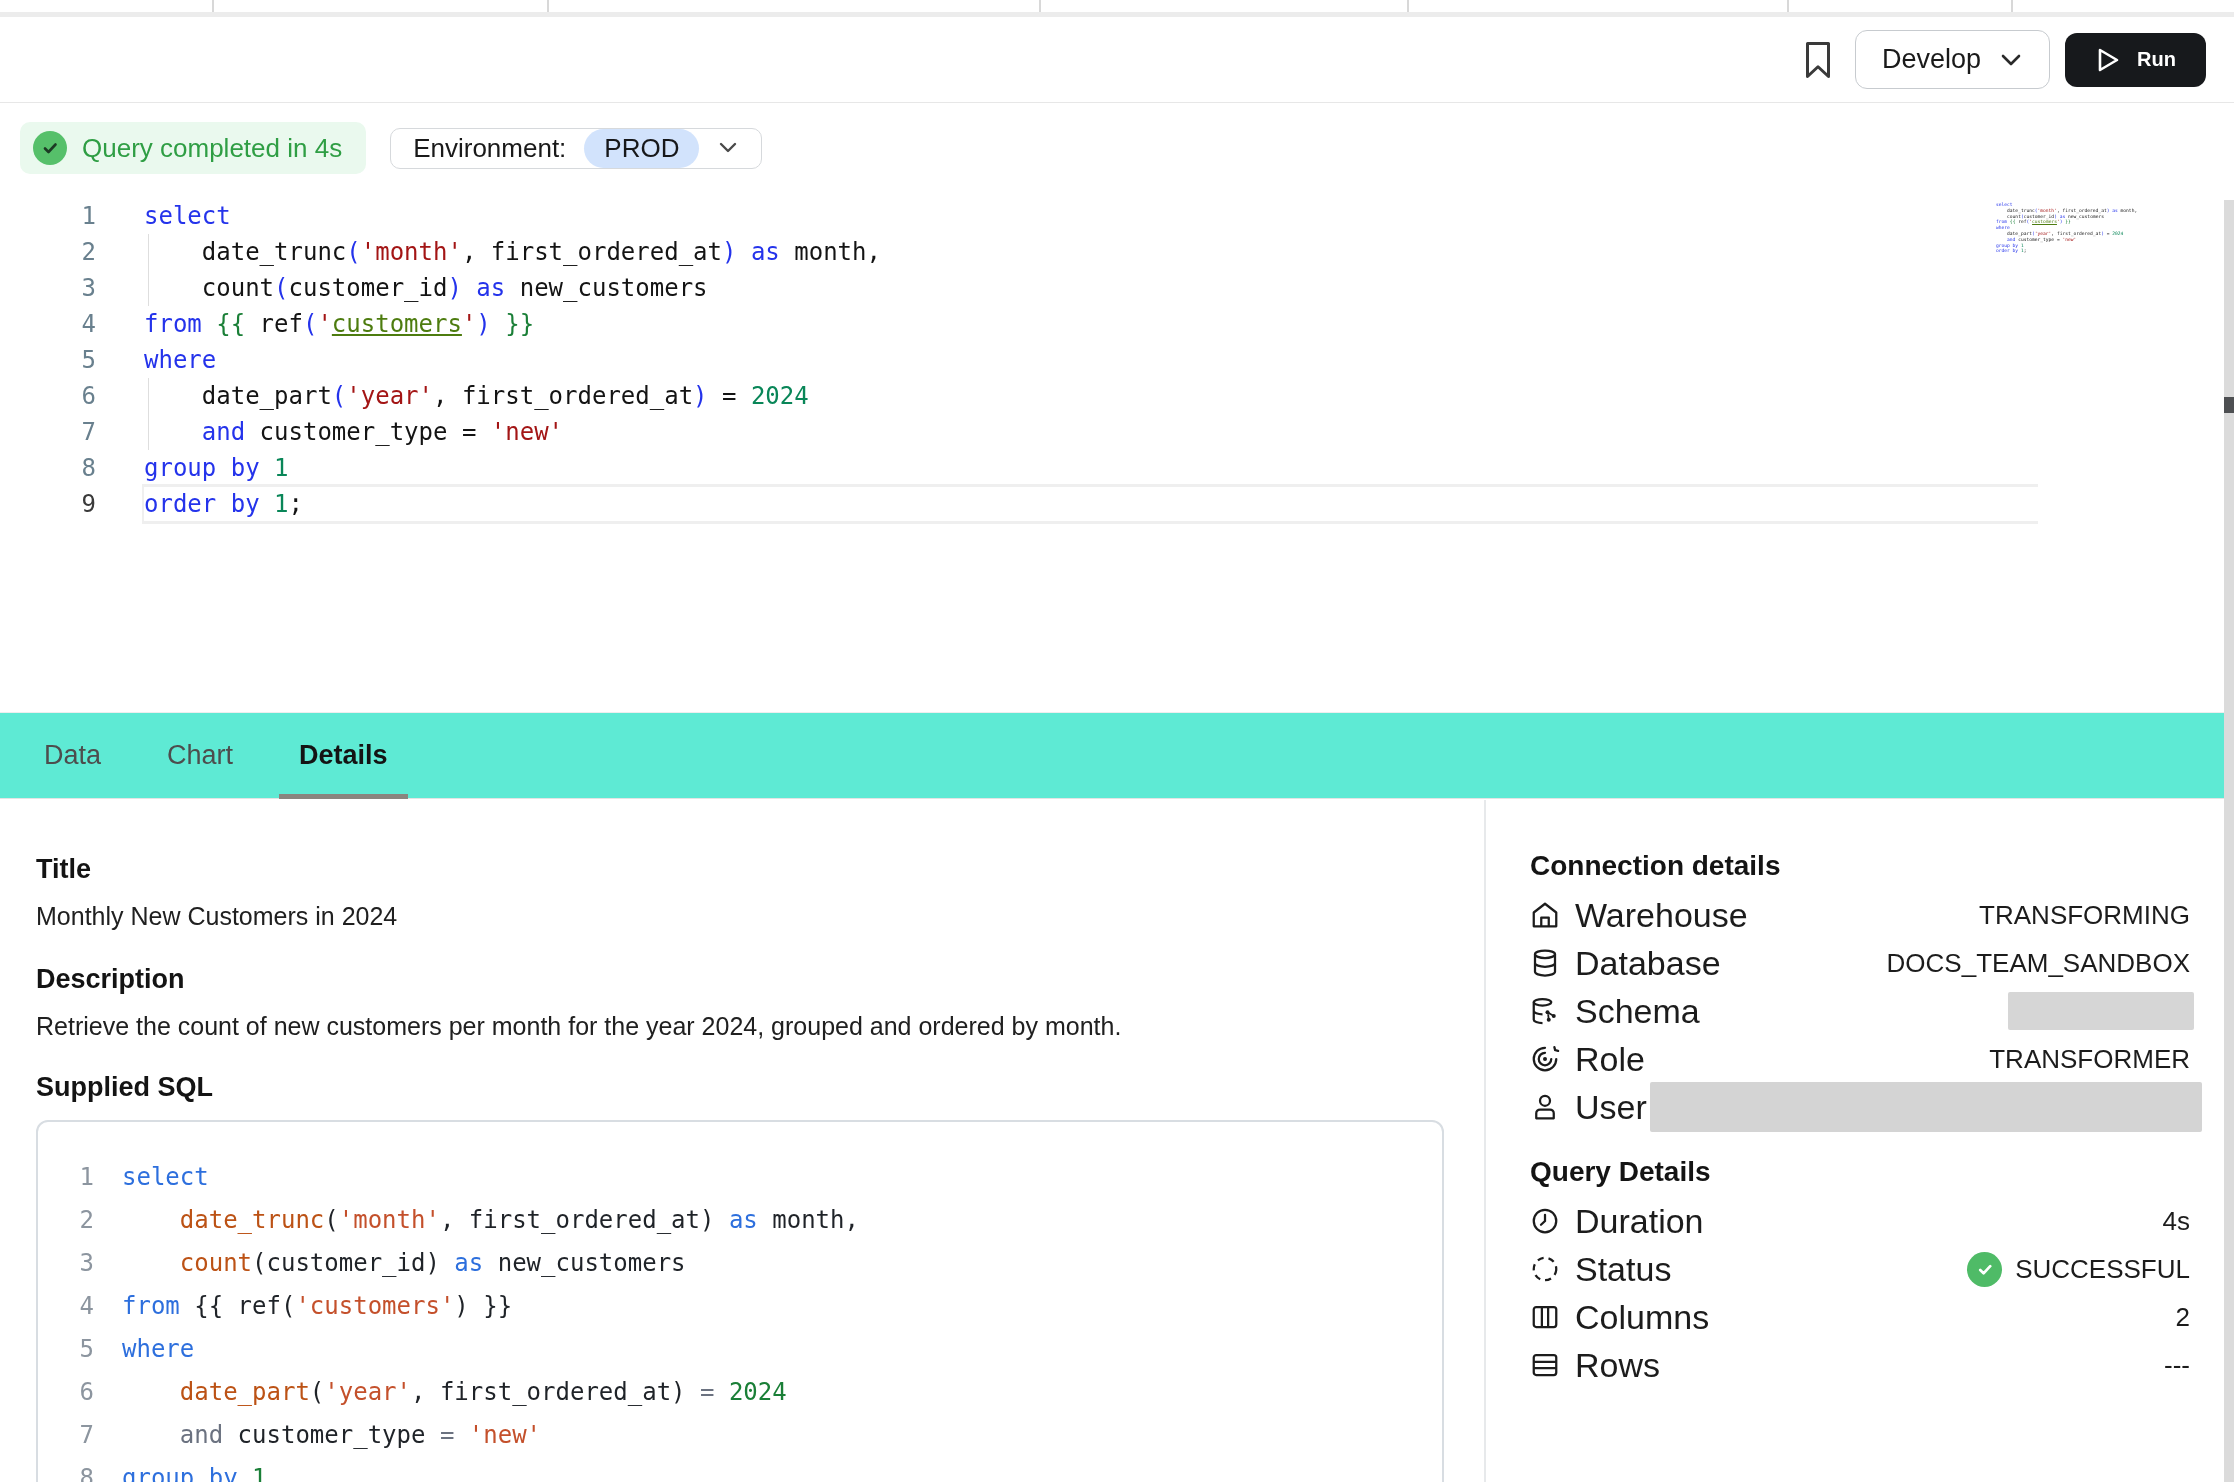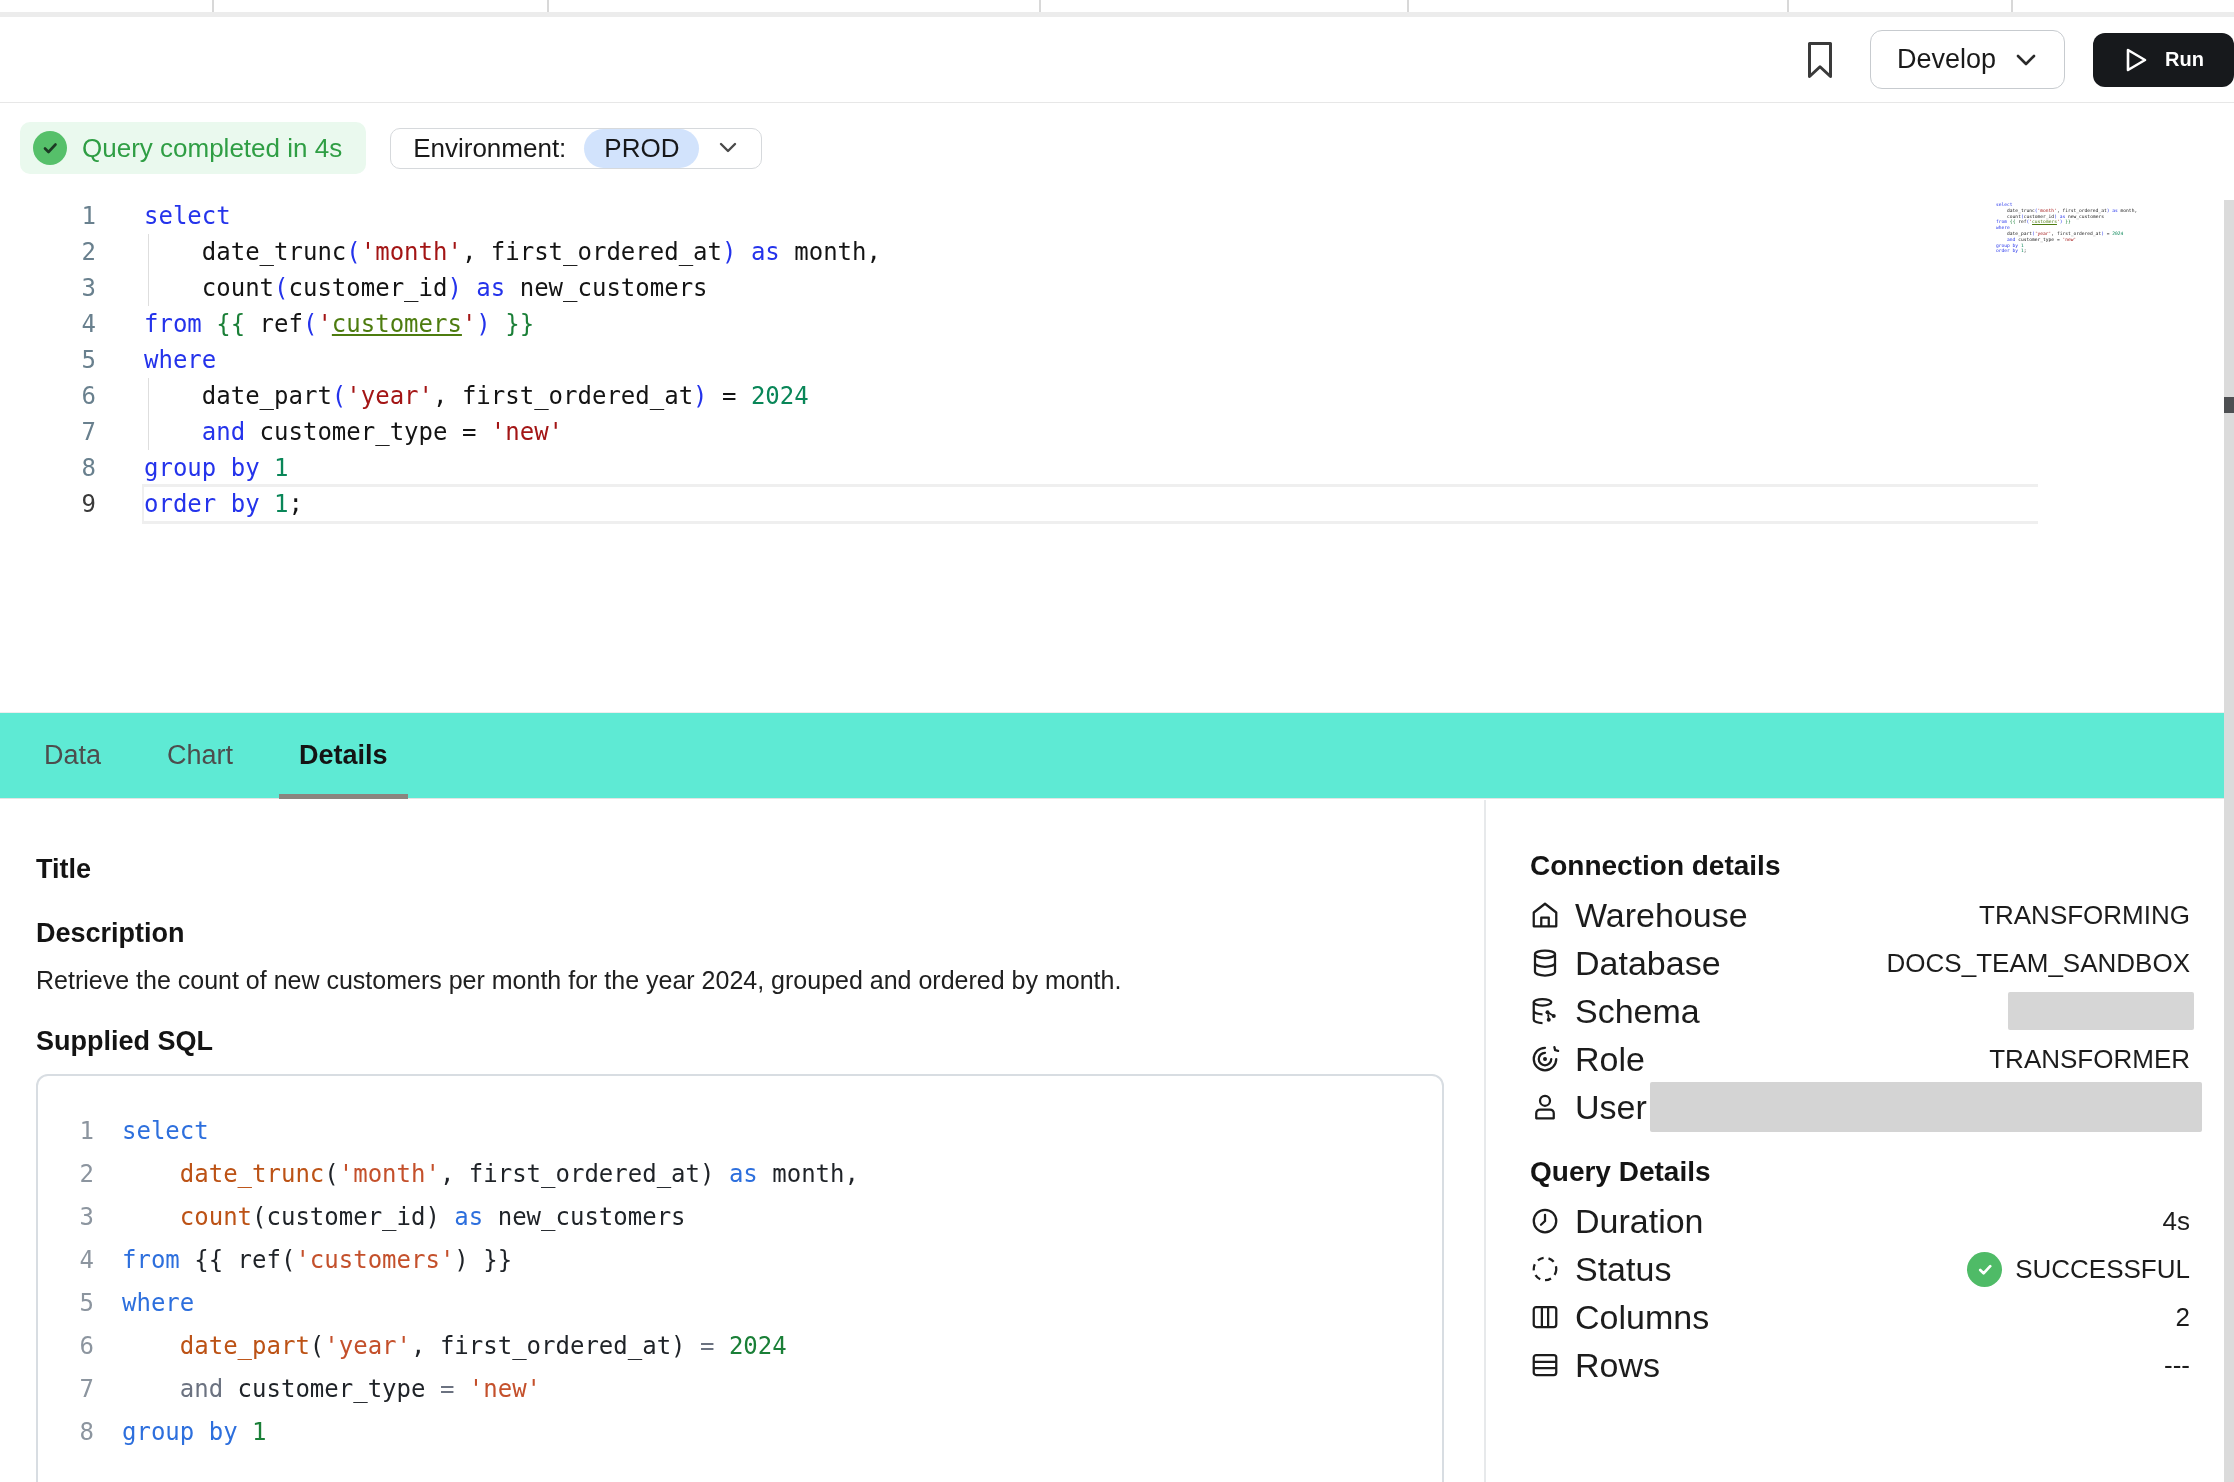--- a/index.html
+++ b/index.html
@@ -8,21 +8,21 @@
   .page { position:relative; width:2234px; height:1482px; background:#fff; }
 
   
   .top-tabs { position:absolute; top:0; left:0; right:0; height:12px; background:#fff; }
   .top-tab-divider { position:absolute; top:0; width:1.5px; height:12px; background:#d8d8d8; }
   .top-band { position:absolute; top:12px; left:0; right:0; height:5px; background:#ececec; }
 
   
   .toolbar { position:absolute; top:17px; left:0; right:0; height:86px; background:#fff;
     border-bottom:1.5px solid #e7e7e7; display:flex; align-items:center; justify-content:flex-end;
-    gap:28px; }
+    gap:15px; padding-right:28px; }
   .icon-btn { display:flex; align-items:center; justify-content:center; width:44px; height:44px; cursor:pointer; }
   .btn-develop { display:flex; align-items:center; gap:18px; padding:13px 26px; background:#fff;
     border:1.5px solid #c7cbcf; border-radius:12px; font-size:27px; font-weight:500; color:#1a1a1a; cursor:pointer; }
   .btn-run { display:flex; align-items:center; gap:16px; padding:13px 30px; background:#17191c;
     border:none; border-radius:12px; font-size:20px; font-weight:700; color:#fff; cursor:pointer; }
 
   
   .status-row { position:absolute; top:122px; left:20px; display:flex; align-items:center; gap:24px; }
   .badge { display:flex; align-items:center; gap:15px; background:#eaf9ee; border-radius:10px;
     padding:9px 24px 9px 13px; font-size:26px; font-weight:500; color:#2f9e44; }
@@ -185,20 +185,21 @@
         <span>Chart</span>
       </div>
     <div class="tab active">
         <span>Details</span>
       </div>
   </div>
 
   <div class="content">
     <div class="left-col">
       <div class="sec-h">Title</div>
+      <div class="sec-body">Monthly New Customers in 2024</div>
       <div class="sec-h h-desc">Description</div>
       <div class="sec-body">Retrieve the count of new customers per month for the year 2024, grouped and ordered by month.</div>
       <div class="sec-h h-sql">Supplied SQL</div>
       <div class="sql-card card-theme" id="card-code">
           <div class="card-line"><span class="card-num">1</span><span class="card-code"><span class="kw">select</span></span></div>
           <div class="card-line"><span class="card-num">2</span><span class="card-code"><span class="pl">    </span><span class="fn">date_trunc</span><span class="pl">(</span><span class="st">'month'</span><span class="pl">, first_ordered_at) </span><span class="kw">as</span><span class="pl"> month,</span></span></div>
           <div class="card-line"><span class="card-num">3</span><span class="card-code"><span class="pl">    </span><span class="fn">count</span><span class="pl">(customer_id) </span><span class="kw">as</span><span class="pl"> new_customers</span></span></div>
           <div class="card-line"><span class="card-num">4</span><span class="card-code"><span class="kw">from</span><span class="pl"> {{ ref(</span><span class="st">'customers'</span><span class="pl">) }}</span></span></div>
           <div class="card-line"><span class="card-num">5</span><span class="card-code"><span class="kw">where</span></span></div>
           <div class="card-line"><span class="card-num">6</span><span class="card-code"><span class="pl">    </span><span class="fn">date_part</span><span class="pl">(</span><span class="st">'year'</span><span class="pl">, first_ordered_at) </span><span class="gy">=</span><span class="pl"> </span><span class="nu">2024</span></span></div>

